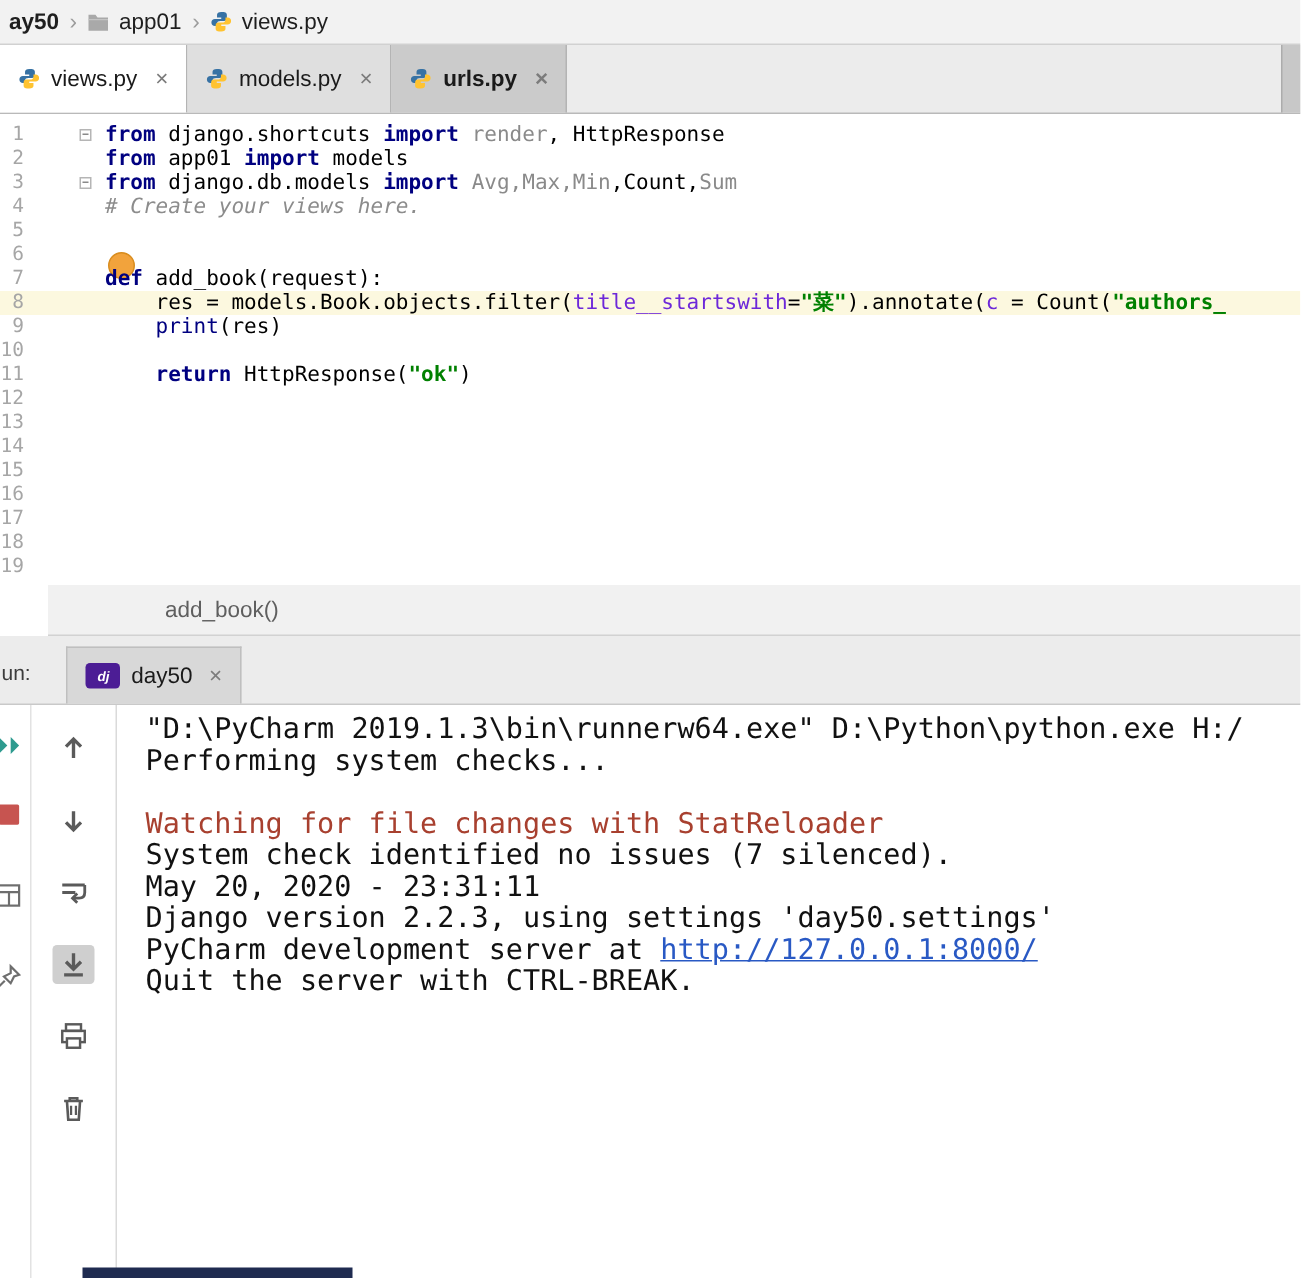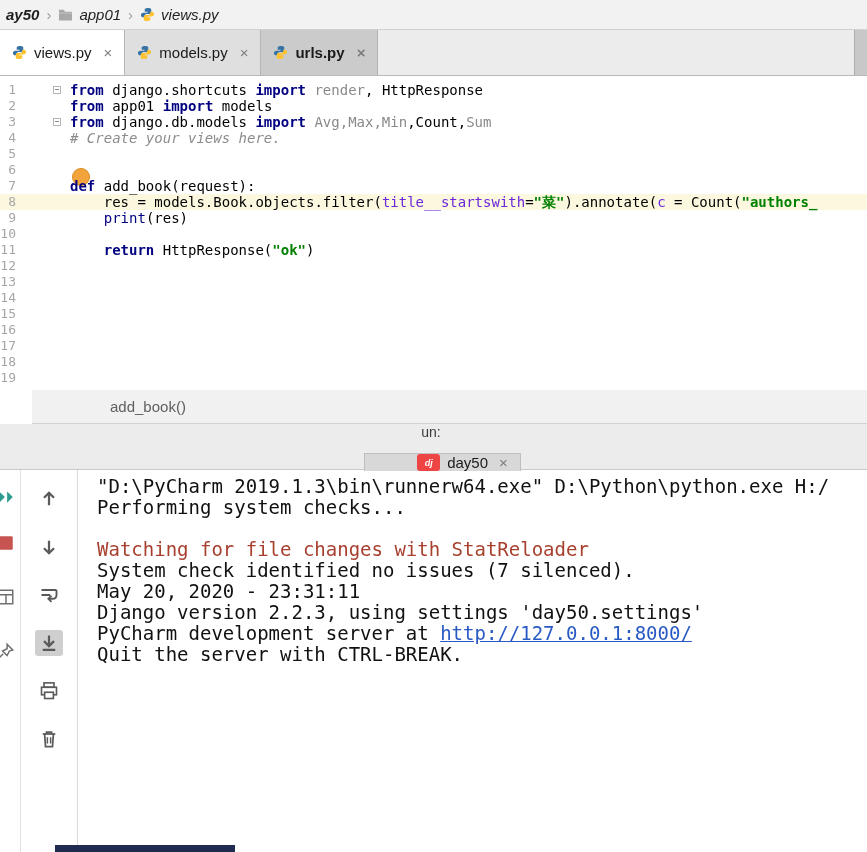--- a/index.html
+++ b/index.html
@@ -2,21 +2,21 @@
 <html><head>
 <meta charset="utf-8">
 <style>
   * { margin:0; padding:0; box-sizing:border-box; }
   html,body { width:867px; height:852px; overflow:hidden; }
   body { font-family:"Liberation Sans", sans-serif; background:#ffffff; position:relative; color:#1a1a1a; }
 
   
   .breadcrumb-bar { height:30px; background:#F2F2F2; border-bottom:1px solid #D1D1D1;
     display:flex; align-items:center; padding-left:2px; font-size:15px; color:#1f1f1f; }
-  .crumb { display:flex; align-items:center; gap:6px; padding:0 4px; cursor:default;font-style:italic; }
+  .crumb { display:flex; align-items:center; gap:6px; padding:0 4px; cursor:default; }
   .crumb-first { font-weight:bold; }
   .crumb-sep { color:#9c9c9c; font-size:15px; padding:0 3px; }
 
   
   .tab-bar { height:46px; background:#ECECEC; border-bottom:1px solid #B9B9B9;
     display:flex; align-items:stretch; position:relative; }
   .tab { display:flex; align-items:center; gap:7px; padding:0 12px; font-size:15px;
     border-right:1px solid #B4B4B4; }
   .tab.active { background:#FFFFFF; }
   .tab.inactive { background:#DFDFDF; }
@@ -48,26 +48,26 @@
   .tok-str { color:#008000; font-weight:bold; }
   .tok-kwarg { color:#6d28d9; }
   .tok-builtin { color:#000080; }
 
   
   .editor-breadcrumb { height:34px; background:#F1F1F1; border-bottom:1px solid #D2D2D2;
     display:flex; align-items:center; padding-left:78px; font-size:15px; color:#5f5f5f;margin-left:32px; }
 
   
   .run-header { height:46px; background:#ECECEC; border-bottom:1px solid #C9C9C9;
-    display:flex; align-items:center;flex-direction:column; }
+    display:flex; align-items:flex-end; }
   .run-label { font-size:14px; color:#3c3c3c; padding:0 6px 13px 1px; }
   .run-tab { height:38px; display:flex; align-items:center; gap:7px; padding:0 12px;
     background:#D8D8D8; border:1px solid #BFBFBF; border-bottom:none; font-size:15px; margin-left:18px; }
-  .dj-icon { width:23px; height:17px; background:#ef4444; color:#fff; border-radius:3px;
-    font-size:9px; font-weight:bold; font-style:italic; display:flex; align-items:center; justify-content:center;margin-left:40px; }
+  .dj-icon { width:23px; height:17px; background:#4c1d95; color:#fff; border-radius:3px;
+    font-size:9px; font-weight:bold; font-style:italic; display:flex; align-items:center; justify-content:center; }
   .run-tab .close { color:#7c7c7c; font-size:15px; margin-left:4px; }
 
   
   .console-wrap { height:382px; display:flex; background:#fff; }
   .left-strip { width:21px; flex:none; border-right:1px solid #E2E2E2; overflow:hidden;
     display:flex; flex-direction:column; align-items:flex-start; padding-top:18px; }
   .strip-icon { width:18px; height:18px; margin-left:-3px; flex:none; }
   .strip-gap-s { height:28px; flex:none; } .strip-gap-m { height:36px; flex:none; }
   .tool-col { width:57px; flex:none; border-right:1px solid #DADADA;
     display:flex; flex-direction:column; align-items:center; padding-top:16px; gap:22px; }

